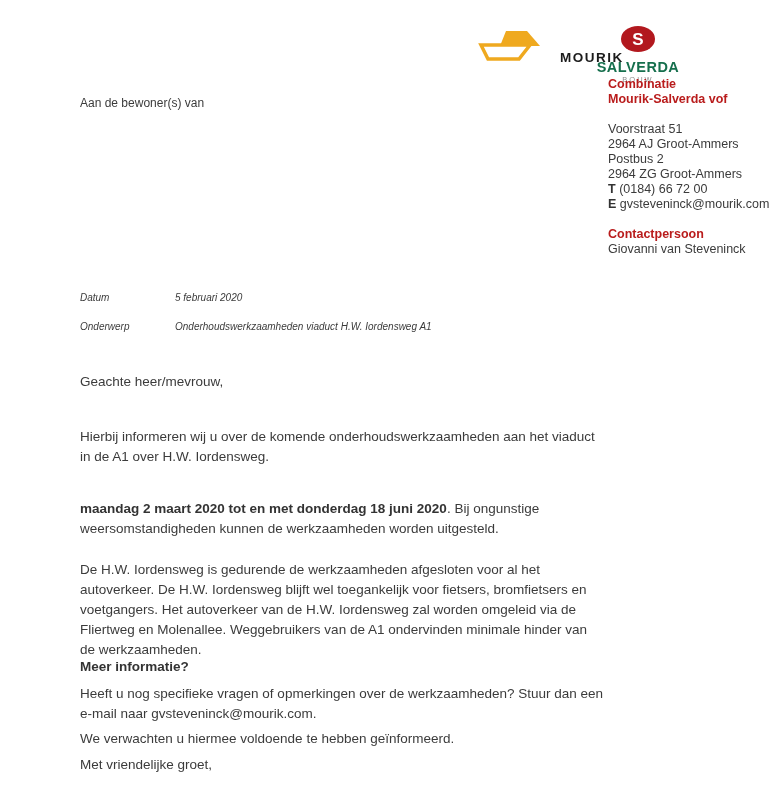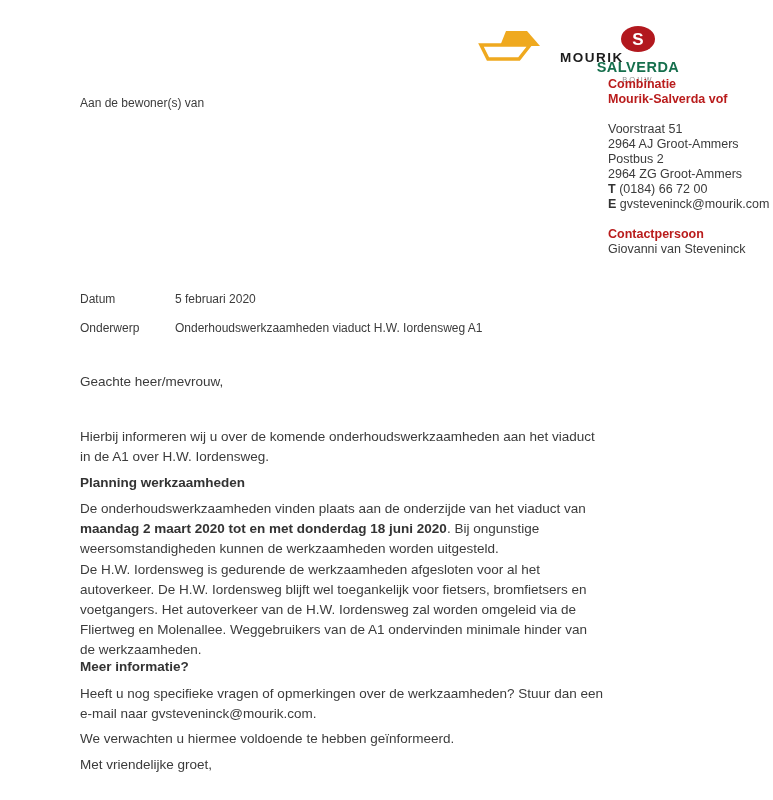--- a/index.html
+++ b/index.html
@@ -29,21 +29,21 @@
   .salverda-word { font-size:14.5px; font-weight:bold; color:#166f4d; letter-spacing:0.5px; margin-top:7px; }
   .salverda-sub { font-size:7.5px; color:#8c8c8c; letter-spacing:2px; margin-top:0px; }
 
   
   .sender { position:absolute; left:608px; top:77px; width:165px; font-size:12.5px; line-height:15px; }
   .sender .b { font-weight:bold; color:#b91c1c; }
   .sender .gap { height:15px; }
   .prefix { font-weight:bold; color:#333333; }
 
   
-  .meta-row { position:absolute; left:80px; font-size:12px; }
+  .meta-row { position:absolute; left:80px; font-size:10px;font-style:italic; }
   .meta-label { display:inline-block; width:95px; }
   .row-date { top:292px; }
   .row-subject { top:321px; }
 
   
   .body-block { position:absolute; left:80px; width:575px; font-size:13.5px; line-height:20px; }
   .heading { font-weight:bold; color:#333333; }
   b, strong { color:#333333; }
   .salutation { top:372px; }
   .p-intro { top:427px; }
@@ -100,24 +100,22 @@
   </div>
   <div class="meta-row row-subject">
     <span class="meta-label">Onderwerp</span><span>Onderhoudswerkzaamheden viaduct H.W. Iordensweg A1</span>
   </div>
 
   <div class="body-block salutation">Geachte heer/mevrouw,</div>
 
   <div class="body-block p-intro txt">Hierbij informeren wij u over de komende onderhoudswerkzaamheden aan het viaduct
 in de A1 over H.W. Iordensweg.</div>
 
-  <div class="body-block h-planning heading">Planning werkzaamheden</div>
 
-  <div class="body-block p-planning txt"><span>De onderhoudswerkzaamheden vinden plaats aan de onderzijde van het viaduct van
-</span><strong>maandag 2 maart 2020 tot en met donderdag 18 juni 2020</strong><span>. Bij ongunstige
+  <div class="body-block p-planning txt"><strong>maandag 2 maart 2020 tot en met donderdag 18 juni 2020</strong><span>. Bij ongunstige
 weersomstandigheden kunnen de werkzaamheden worden uitgesteld.</span></div>
 
   <div class="body-block p-traffic txt">De H.W. Iordensweg is gedurende de werkzaamheden afgesloten voor al het
 autoverkeer. De H.W. Iordensweg blijft wel toegankelijk voor fietsers, bromfietsers en
 voetgangers. Het autoverkeer van de H.W. Iordensweg zal worden omgeleid via de
 Fliertweg en Molenallee. Weggebruikers van de A1 ondervinden minimale hinder van
 de werkzaamheden.</div>
 
   <div class="body-block h-moreinfo heading">Meer informatie?</div>
 

